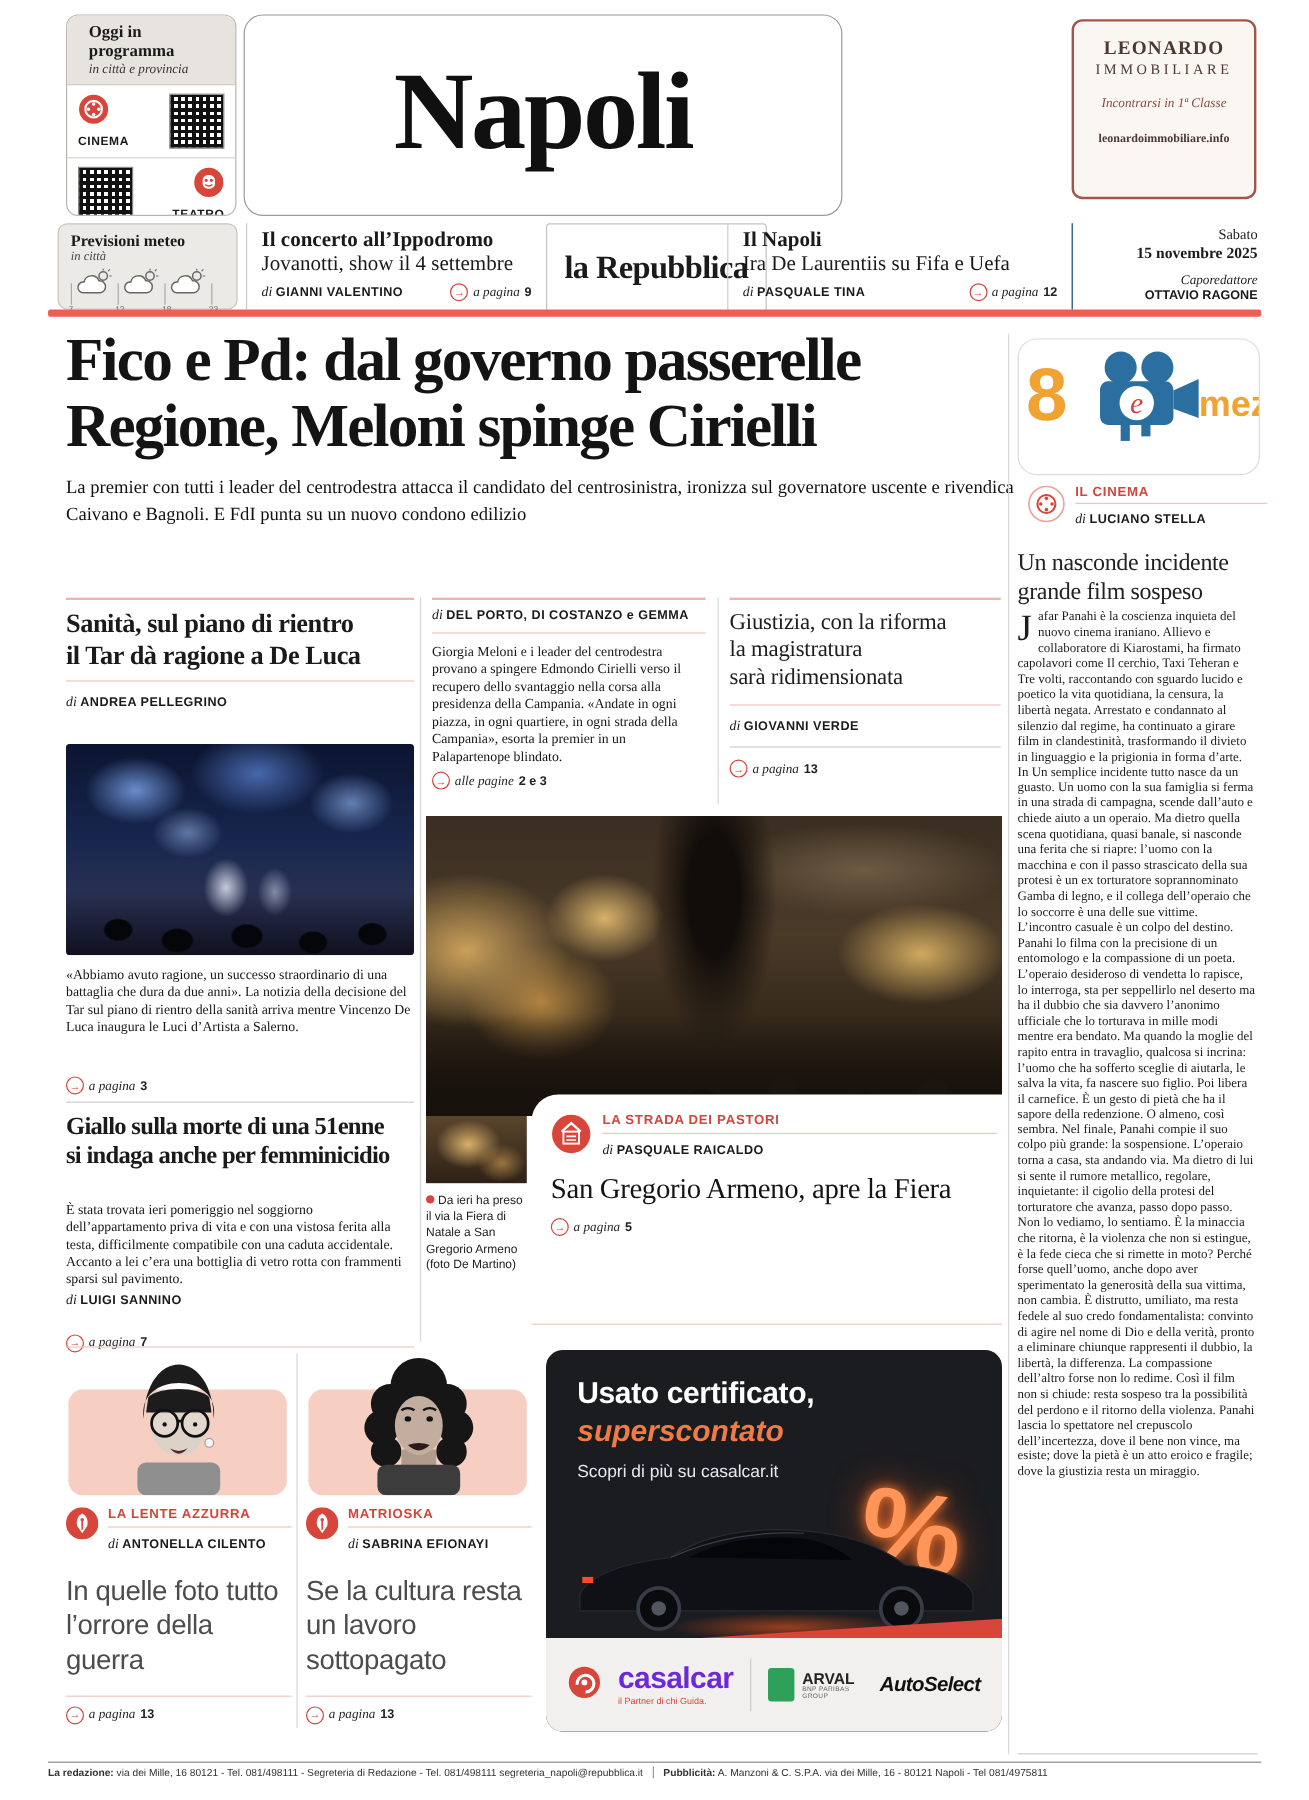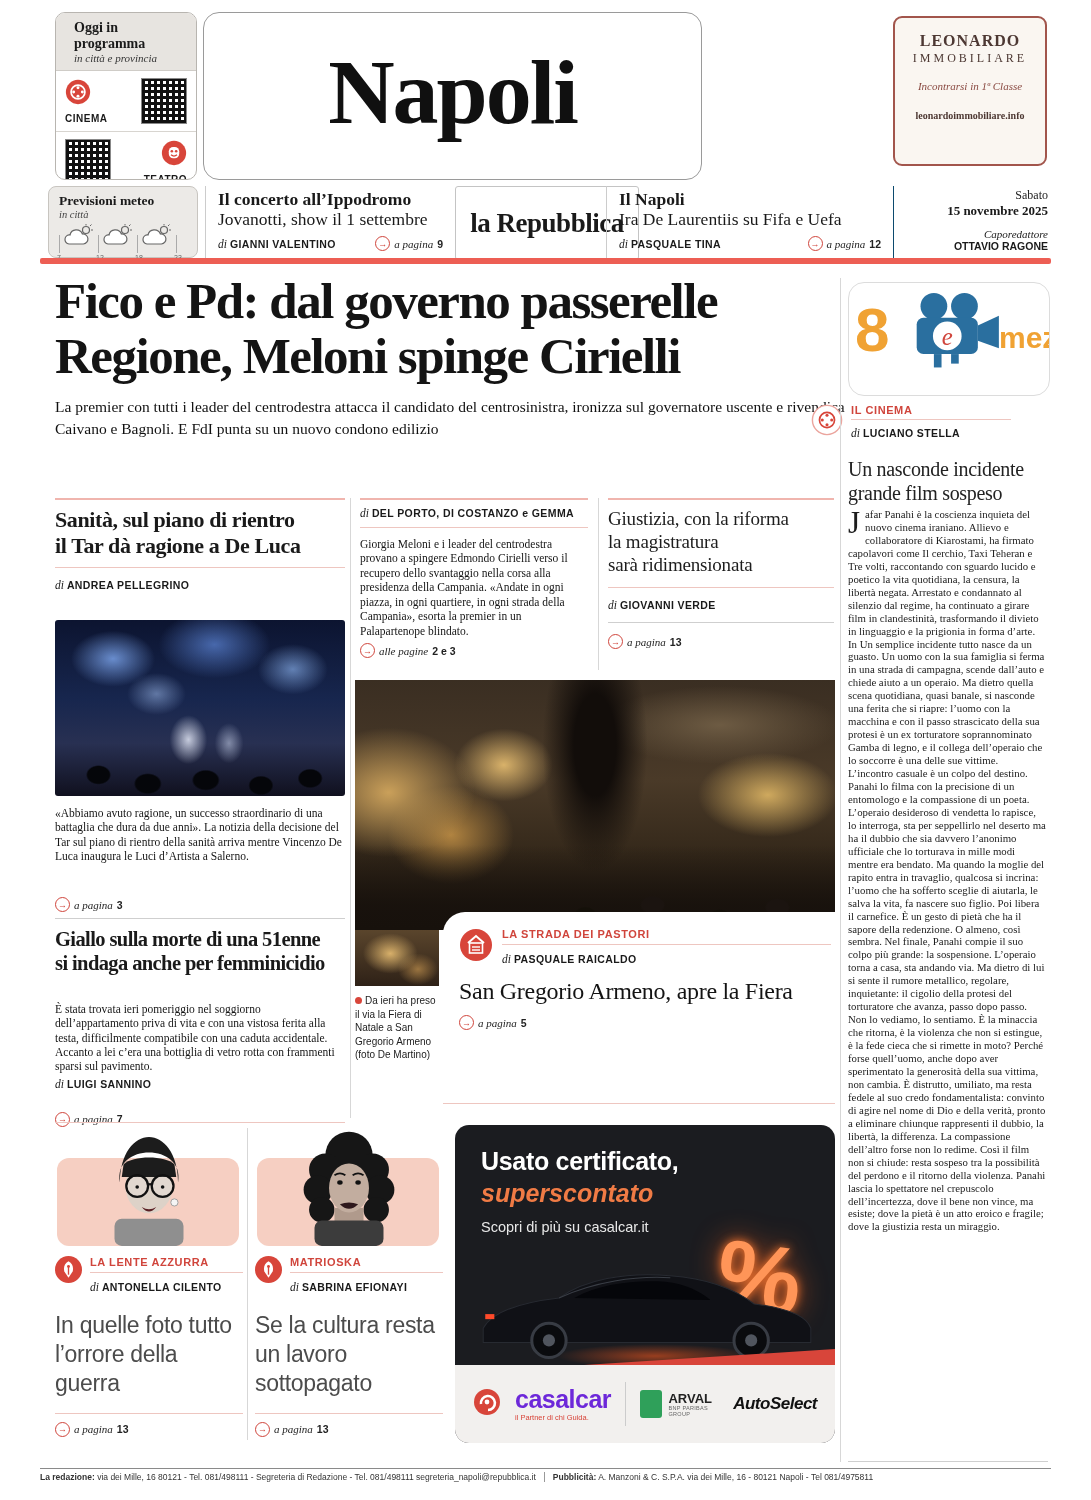--- a/index.html
+++ b/index.html
@@ -76,21 +76,21 @@
   
   #lead{left:55px;top:274px;width:792px;}
   #lead .hl{font-family:"Liberation Serif",serif;font-weight:bold;font-size:51px;line-height:1.07;letter-spacing:-1.5px;color:#141414;}
   #lead .sf{font-family:"Liberation Serif",serif;font-size:15.5px;line-height:1.38;margin-top:13px;width:790px;color:#111;}
 
   
   #omz{left:848px;top:282px;width:200px;height:112px;border:1px solid #dcdcdc;border-radius:16px;overflow:hidden;background:#fff;}
   #omz .o8{position:absolute;left:6px;top:16px;font-size:62px;font-weight:800;color:#f0a233;line-height:1;}
   #omz svg{position:absolute;left:56px;top:8px;}
   #omz .mezz{position:absolute;left:150px;top:38px;font-size:30px;font-weight:700;color:#f0a233;white-space:nowrap;}
-  #cin-kick{left:811px;top:404px;width:200px;display:flex;gap:8px;}
+  #cin-kick{left:856px;top:404px;width:200px;display:flex;gap:8px;}
   #cin-kick .kt{flex:1;}
   #cin-kick .rule-pink{margin:3px 0;}
   #rev-head{left:848px;top:458px;width:200px;font-family:"Liberation Serif",serif;font-size:20px;line-height:1.18;letter-spacing:-.3px;color:#222;}
   #review{left:848px;top:508px;width:198px;height:950px;overflow:hidden;}
   #review p{margin:0;font-family:"Liberation Serif",serif;font-size:10.8px;line-height:1.2;color:#1c1c1c;}
   #review p::first-letter{float:left;font-size:31px;line-height:25px;padding:2px 5px 0 0;}
   #rev-end{left:848px;top:1461px;width:200px;}
 
   #vd-right{left:840px;top:278px;height:1184px;}
 
@@ -296,21 +296,21 @@
             <path d="M7,21 a4.5,4.5 0 0 1 1,-9 a6.5,6.5 0 0 1 12.4,-1 a4,4 0 0 1 1,10 Z" stroke="#666" stroke-width="1.2" fill="#fff"></path>
           </svg></span>
       <span class="wx-tick">
           <span>23</span>
         </span>
     </div>
   </div>
 
   <div class="abs strip-box" id="concert-box">
     <div class="h1">Il concerto all’Ippodromo</div>
-    <div class="h2">Jovanotti, show il 1 settembre</div>
+    <div class="h2">Jovanotti, show il 4 settembre</div>
     <div class="strip-foot">
       <span class="by"><i>di</i> <b>GIANNI VALENTINO</b></span>
       <span class="pref">
           <span class="pga">→</span>
           <i>a pagina</i> 
           <b>9</b>
         </span>
     </div>
   </div>
 

